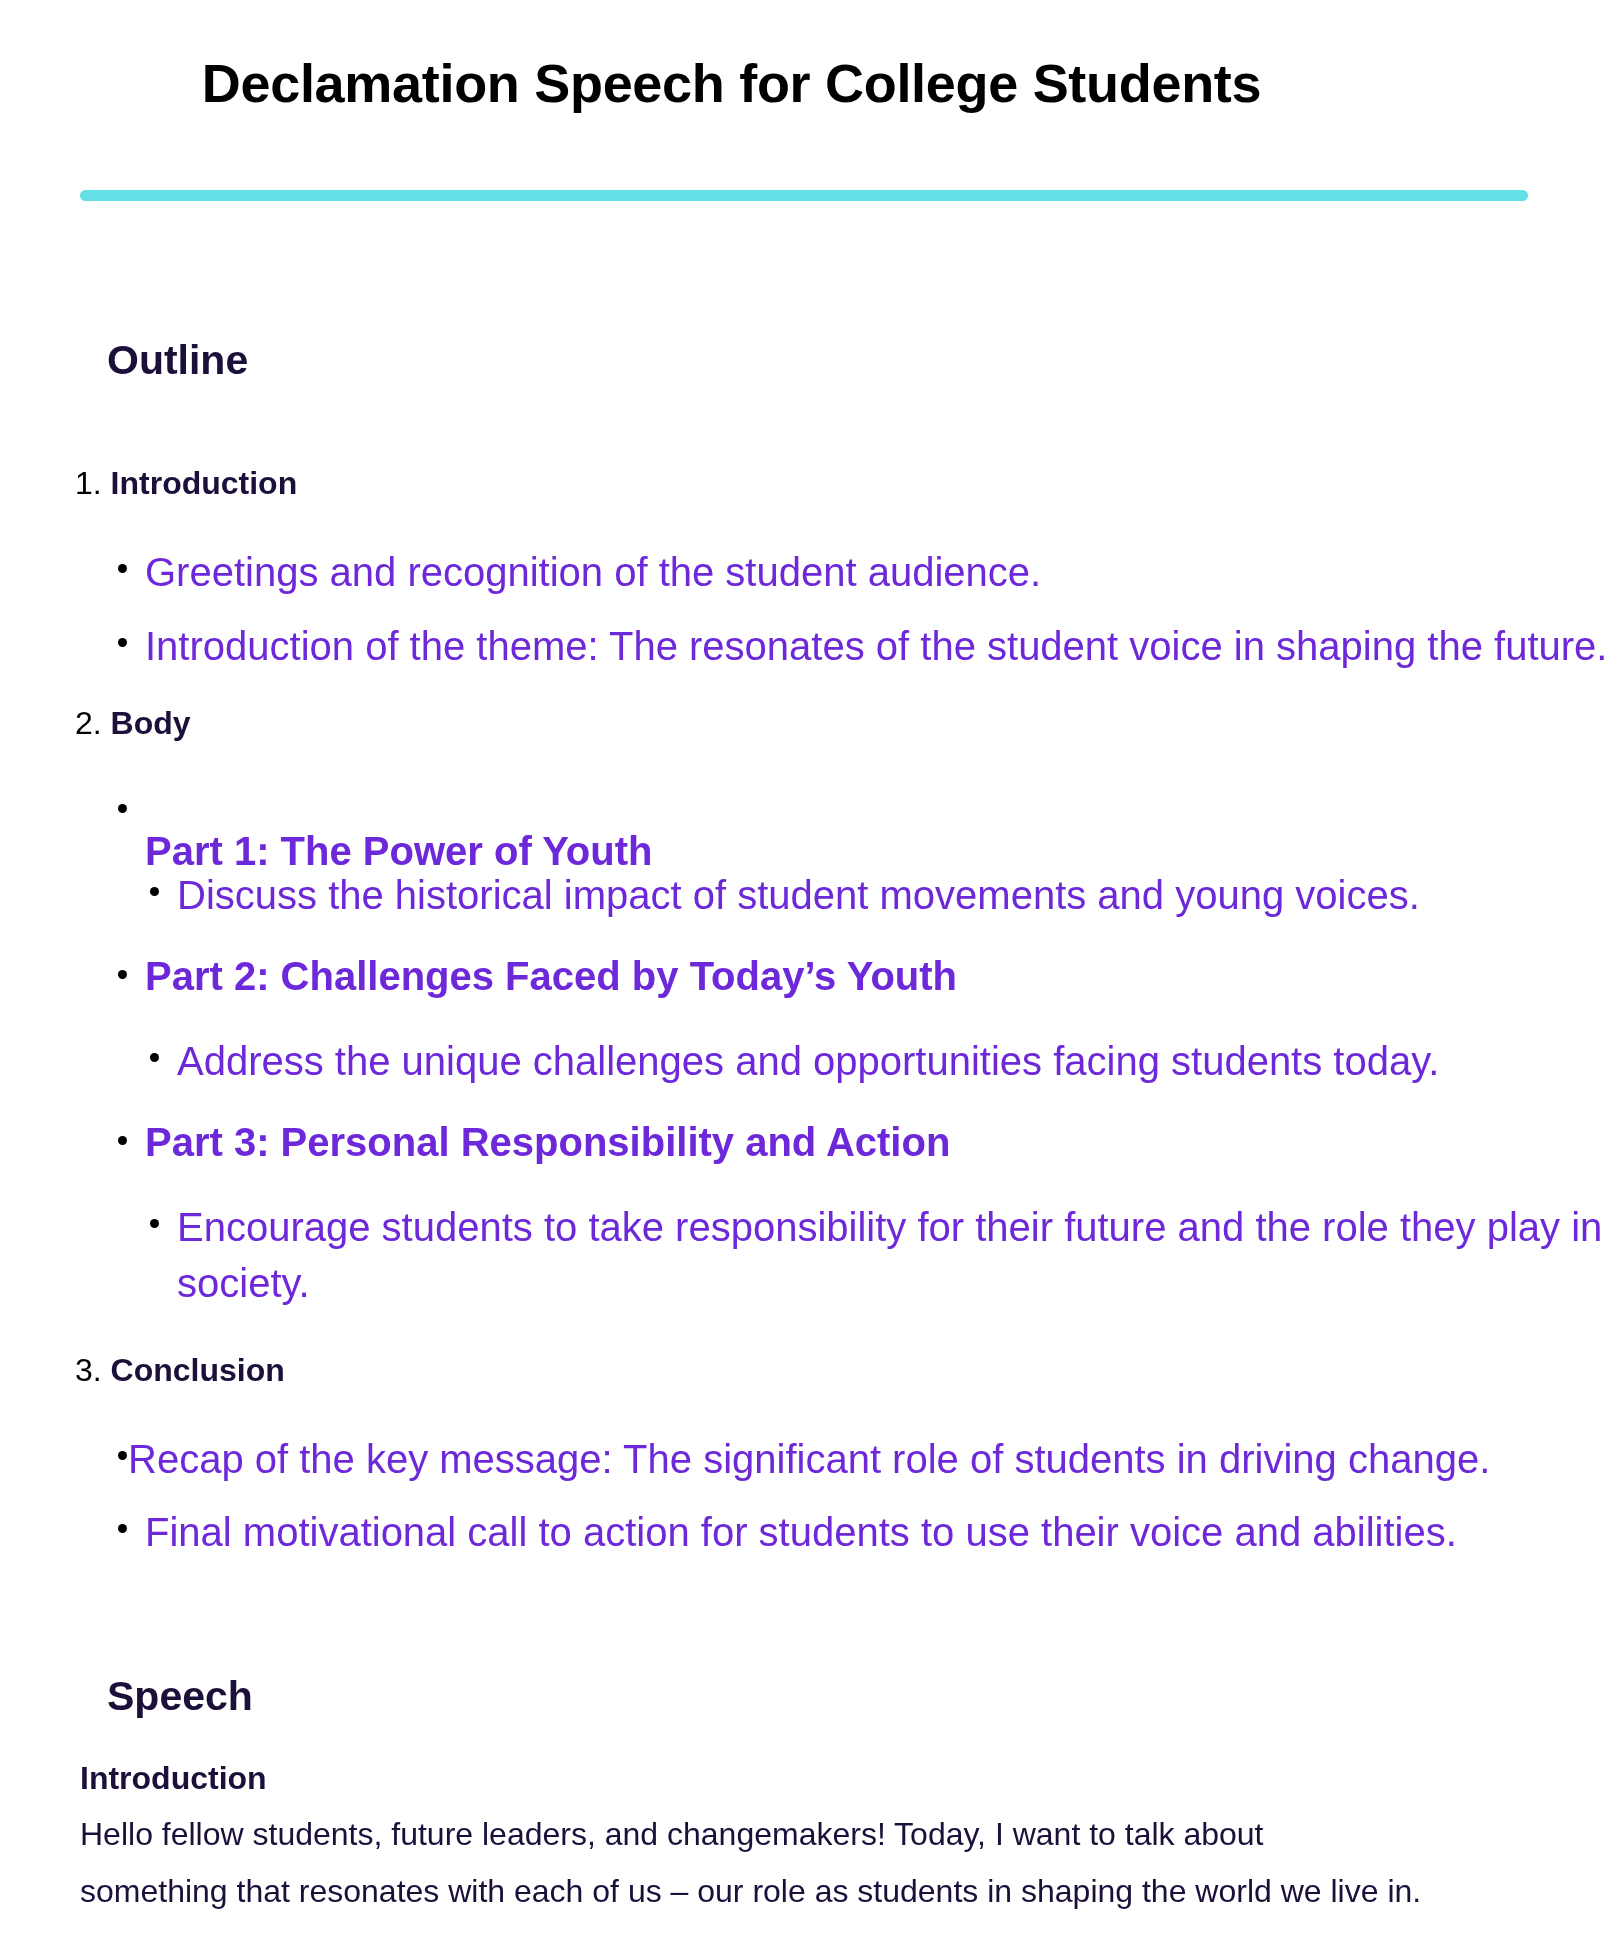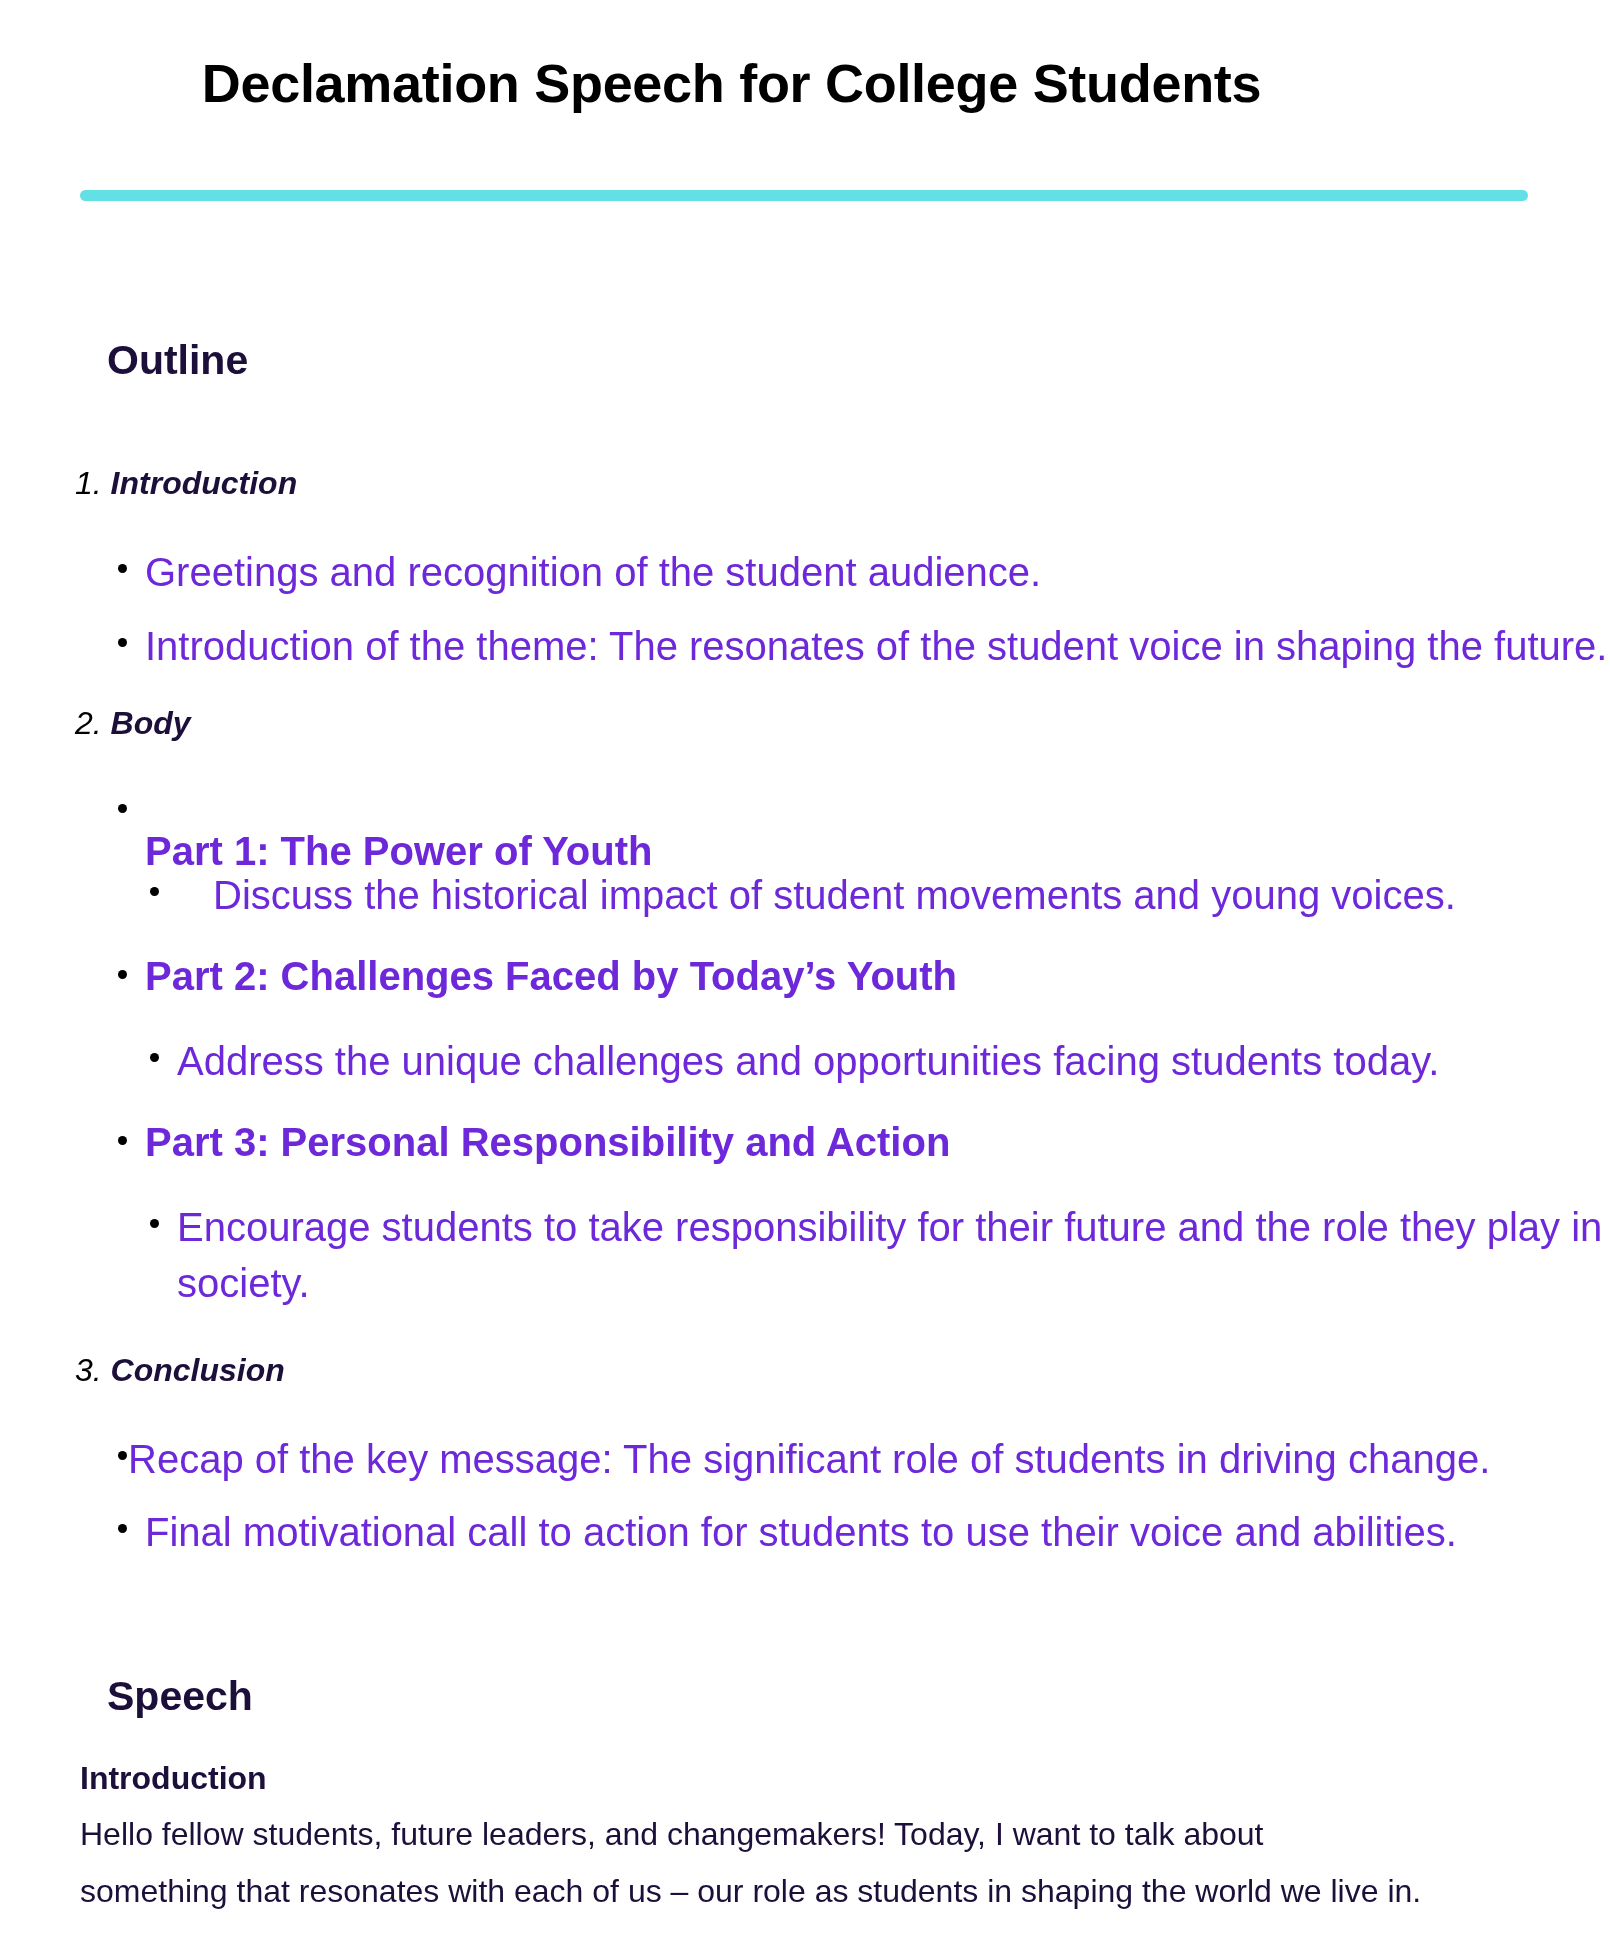--- a/index.html
+++ b/index.html
@@ -2,21 +2,21 @@
 <html><head>
 <meta charset="utf-8">
 <style>
   html, body { margin: 0; padding: 0; background: #ffffff; }
   body { width: 1610px; height: 1938px; position: relative; overflow: hidden;
          font-family: "Liberation Sans", "DejaVu Sans", sans-serif; color: #1c0f3a; }
   .abs { position: absolute; white-space: nowrap; line-height: 1; }
   .title { left: 0; width: 1463px; text-align: center; top: 56px; font-size: 54px; font-weight: 700; color: #000000; letter-spacing: -0.3px; }
   .rule { position: absolute; left: 80px; top: 190px; width: 1448px; height: 11px; border-radius: 6px; background: #62e0e6; }
   .h2 { left: 80px; font-size: 41px; font-weight: 700; color: #1c0f3a; margin-left: 27px; }
-  .num { font-size: 32px; color: #000000; font-style: italic; }
+  .num { font-size: 32px; color: #000000; }
   .num b { color: #1c0f3a; font-weight: 700; }
   .li { font-size: 40px; color: #6d28d9; }
   .li.bold { font-weight: 700; }
   .dot { position: absolute; width: 9px; height: 9px; border-radius: 50%; background: #000; }
   .h3 { left: 80px; font-size: 32px; font-weight: 700; color: #1c0f3a; }
   .para { left: 80px; font-size: 32px; color: #1c0f3a; }
 </style>
 </head>
 <body>
 
@@ -36,21 +36,21 @@
 <div class="abs li" style="left:145px; top:626px;">Introduction of the theme: The resonates of the student voice in shaping the future.</div>
 
 <div class="abs num" style="left:75px; top:707px;">
   <span>2.</span>
   <b>Body</b>
 </div>
 
 <div class="dot" style="left:118px; top:804px;"></div>
 <div class="abs li bold" style="left:145px; top:790px;margin-top:41px;">Part 1: The Power of Youth</div>
 <div class="dot" style="left:150px; top:887px;"></div>
-<div class="abs li" style="left:177px; top:875px;margin-left:36px;">Discuss the historical impact of student movements and young voices.</div>
+<div class="abs li" style="left:177px; top:875px;">Discuss the historical impact of student movements and young voices.</div>
 
 <div class="dot" style="left:118px; top:970px;"></div>
 <div class="abs li bold" style="left:145px; top:956px;">Part 2: Challenges Faced by Today’s Youth</div>
 <div class="dot" style="left:150px; top:1053px;"></div>
 <div class="abs li" style="left:177px; top:1041px;">Address the unique challenges and opportunities facing students today.</div>
 
 <div class="dot" style="left:118px; top:1136px;"></div>
 <div class="abs li bold" style="left:145px; top:1122px;">Part 3: Personal Responsibility and Action</div>
 <div class="dot" style="left:150px; top:1219px;"></div>
 <div class="abs li" style="left:177px; top:1207px;">Encourage students to take responsibility for their future and the role they play in</div>

